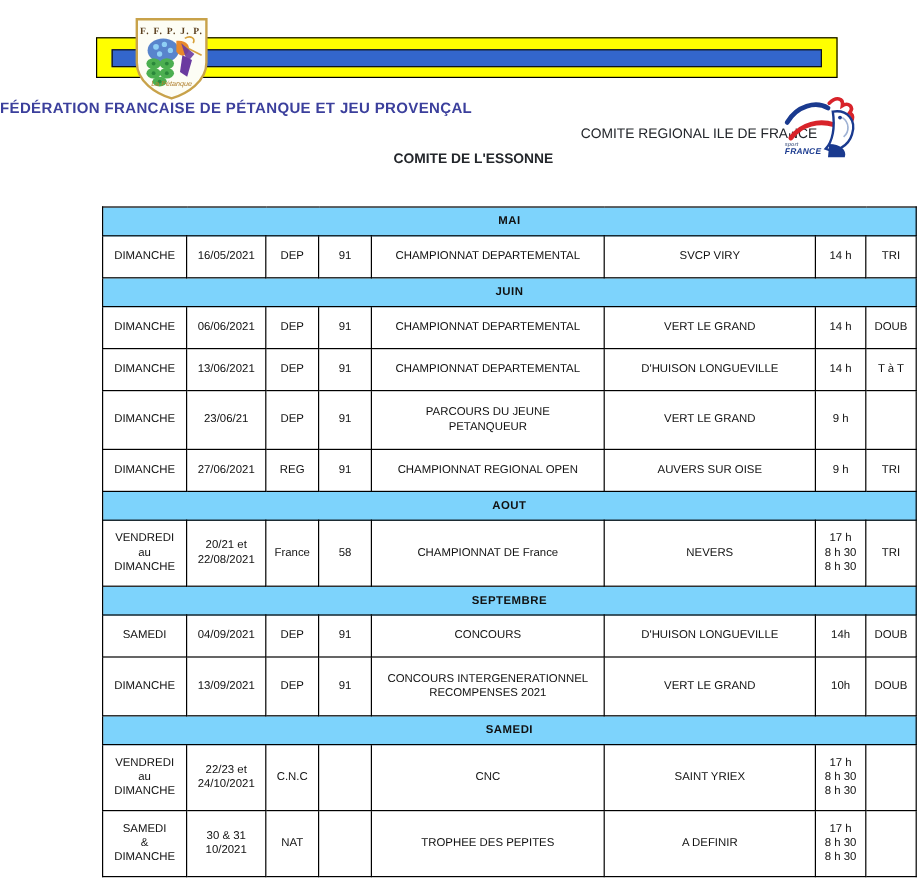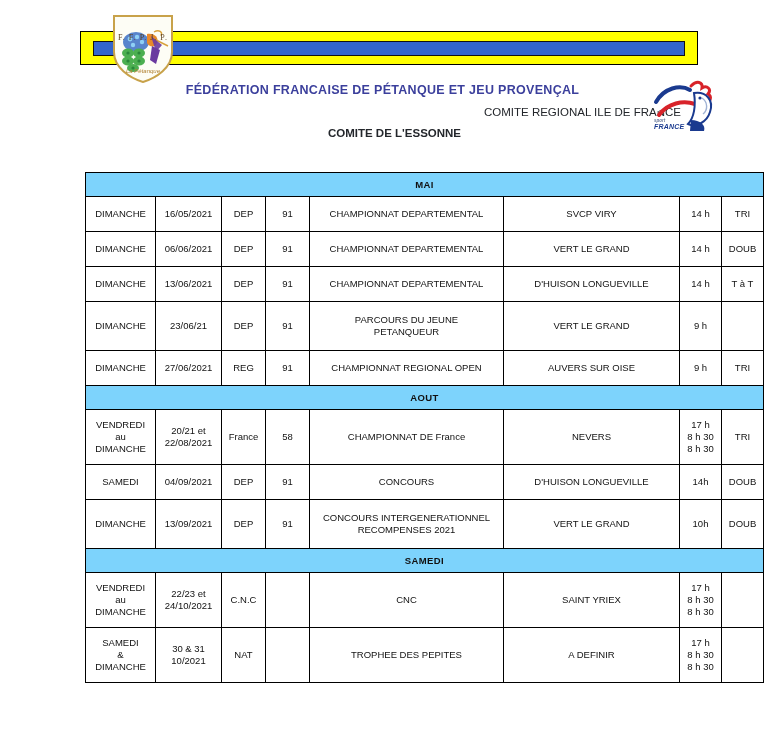--- a/index.html
+++ b/index.html
@@ -46,45 +46,45 @@
   
   .shield {
     position: absolute;
     left: 106px;
     top: 12px;
     width: 74px;
     height: 72px;
   }
   .shield-letters {
     position: absolute;
-    left: 0; top: 21px;
+    left: 0; top: 9px;
     width: 74px;
     text-align: center;
     font-size: 8px;
     letter-spacing: 1px;
     color: #5a3f1f;
     font-family: "Liberation Serif", serif;
-    font-weight: normal;
+    font-weight: bold;
   }
   .shield-sign {
     position: absolute;
     left: 0;
     bottom: 10px;
     width: 74px;
     text-align: center;
     font-size: 6px;
     color: #b08030;
     font-style: italic;
   }
 
   
   .hdr-line1 {
     position: absolute;
     left: 0; top: 83px; width: 765px;
-    text-align: center;
+    text-align: left;
     font-size: 12.5px;
     font-weight: bold;
     color: #3b3f9c;
     letter-spacing: .3px;
   }
   .hdr-line2 {
     position: absolute;
     left: 0; top: 106px; width: 681px;
     text-align: right;
     font-size: 11.5px;
@@ -261,20 +261,23 @@
       <tr class="event-row">
         <td>DIMANCHE</td>
         <td>16/05/2021</td>
         <td>DEP</td>
         <td>91</td>
         <td>CHAMPIONNAT DEPARTEMENTAL</td>
         <td>SVCP VIRY</td>
         <td>14 h</td>
         <td>TRI</td>
       </tr>
+      <tr class="month-row">
+        <td colspan="8">JUIN</td>
+      </tr>
       <tr class="event-row">
         <td>DIMANCHE</td>
         <td>06/06/2021</td>
         <td>DEP</td>
         <td>91</td>
         <td>CHAMPIONNAT DEPARTEMENTAL</td>
         <td>VERT LE GRAND</td>
         <td>14 h</td>
         <td>DOUB</td>
       </tr>
@@ -320,20 +323,23 @@
 22/08/2021</td>
         <td>France</td>
         <td>58</td>
         <td>CHAMPIONNAT DE France</td>
         <td>NEVERS</td>
         <td class="multiline">17 h
 8 h 30
 8 h 30</td>
         <td>TRI</td>
       </tr>
+      <tr class="month-row">
+        <td colspan="8">SEPTEMBRE</td>
+      </tr>
       <tr class="event-row">
         <td>SAMEDI</td>
         <td>04/09/2021</td>
         <td>DEP</td>
         <td>91</td>
         <td>CONCOURS</td>
         <td>D'HUISON LONGUEVILLE</td>
         <td>14h</td>
         <td>DOUB</td>
       </tr>

